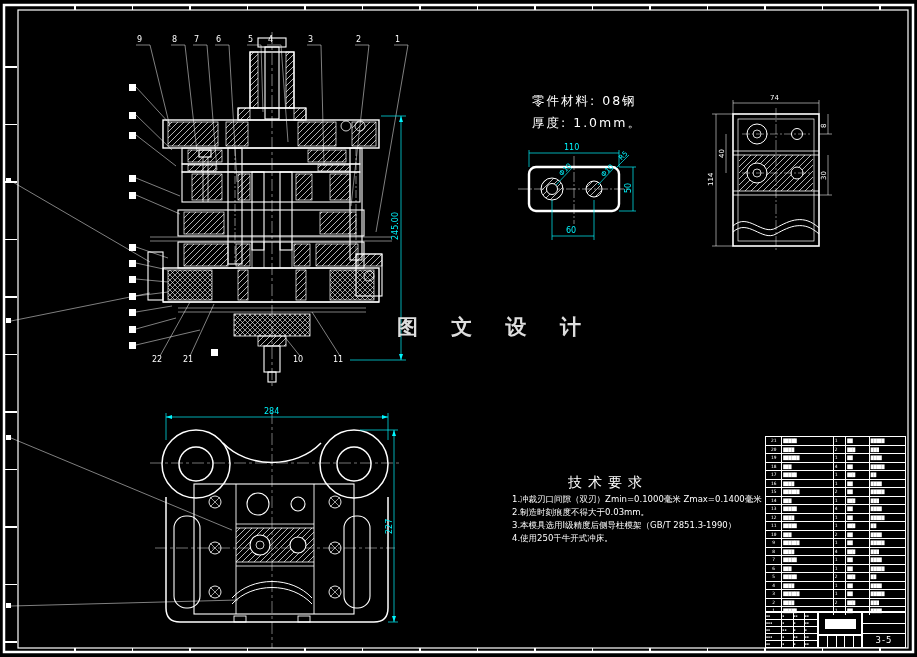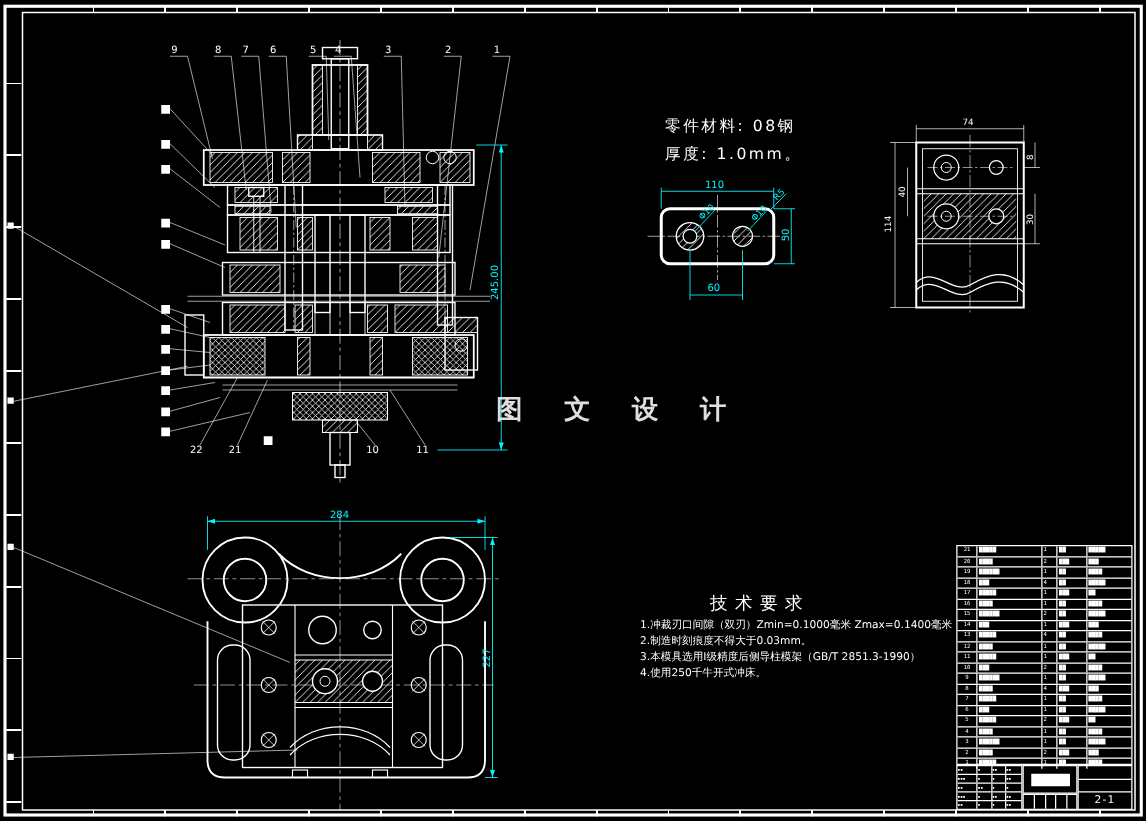--- a/index.html
+++ b/index.html
@@ -590,16 +590,16 @@
     <i></i>
       <i></i>
       <i></i>
       <i></i>
       <i></i>
   </div>
 
   <div id="tb-right" class="abs">
     <div class="cell"></div>
     <div class="cell"></div>
-    <div class="cell sheetno">2-1</div>
+    <div class="cell sheetno">3-5</div>
   </div>
 
 </div>
 
 </body></html>

